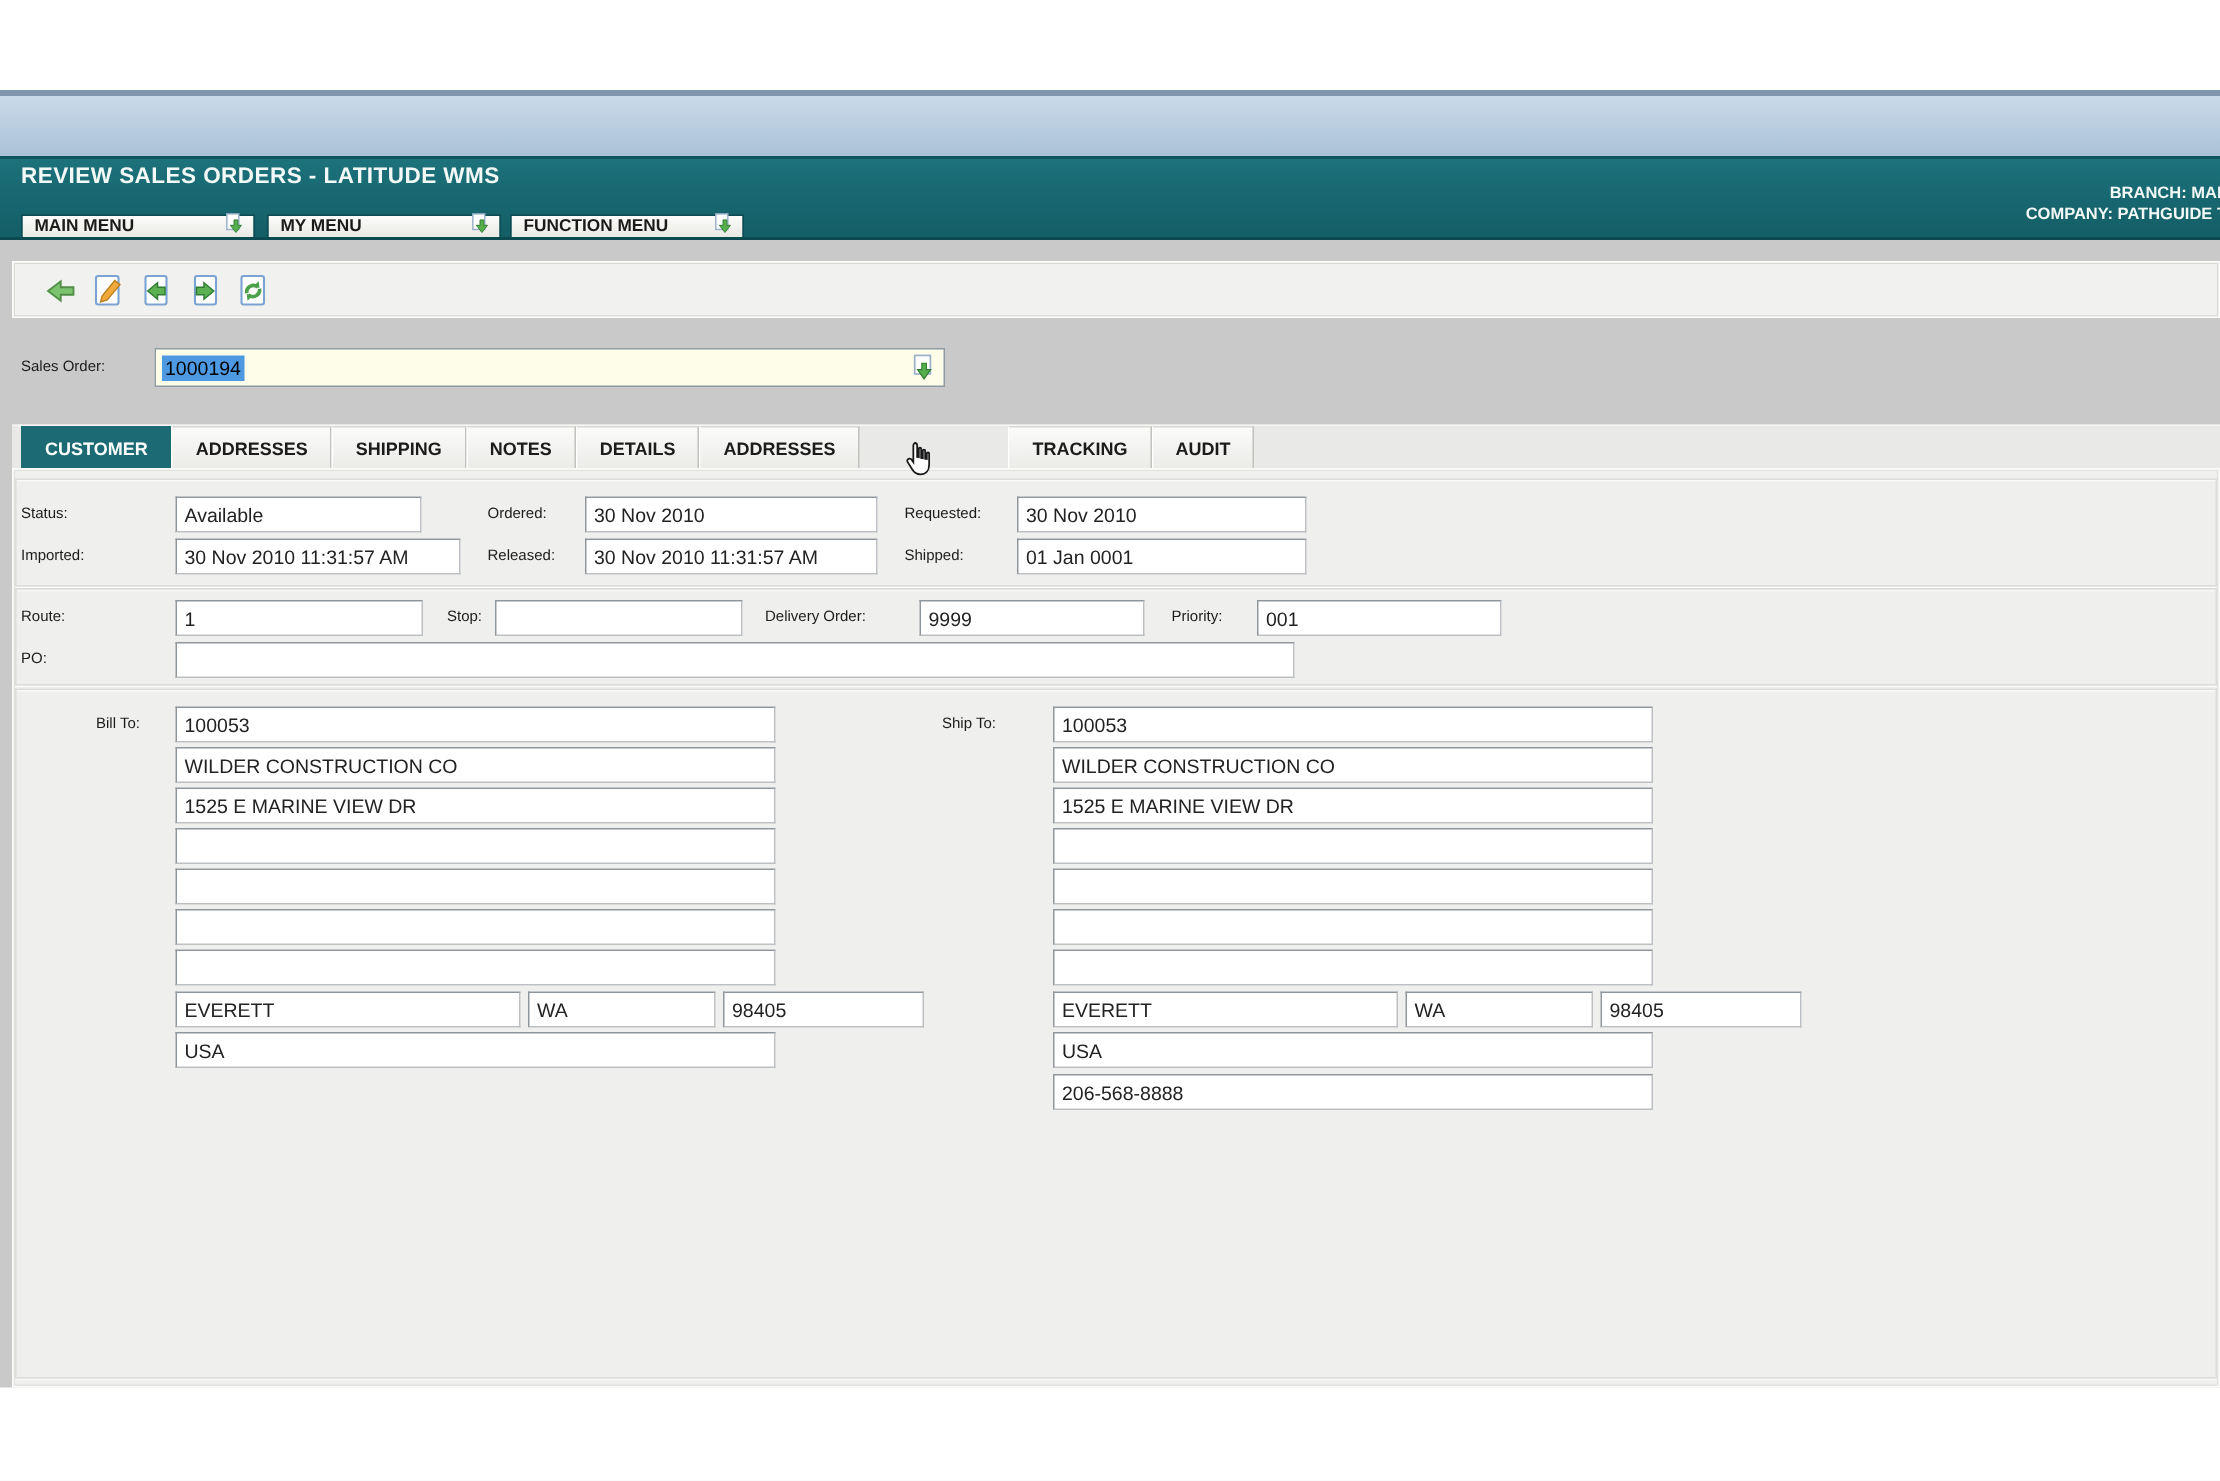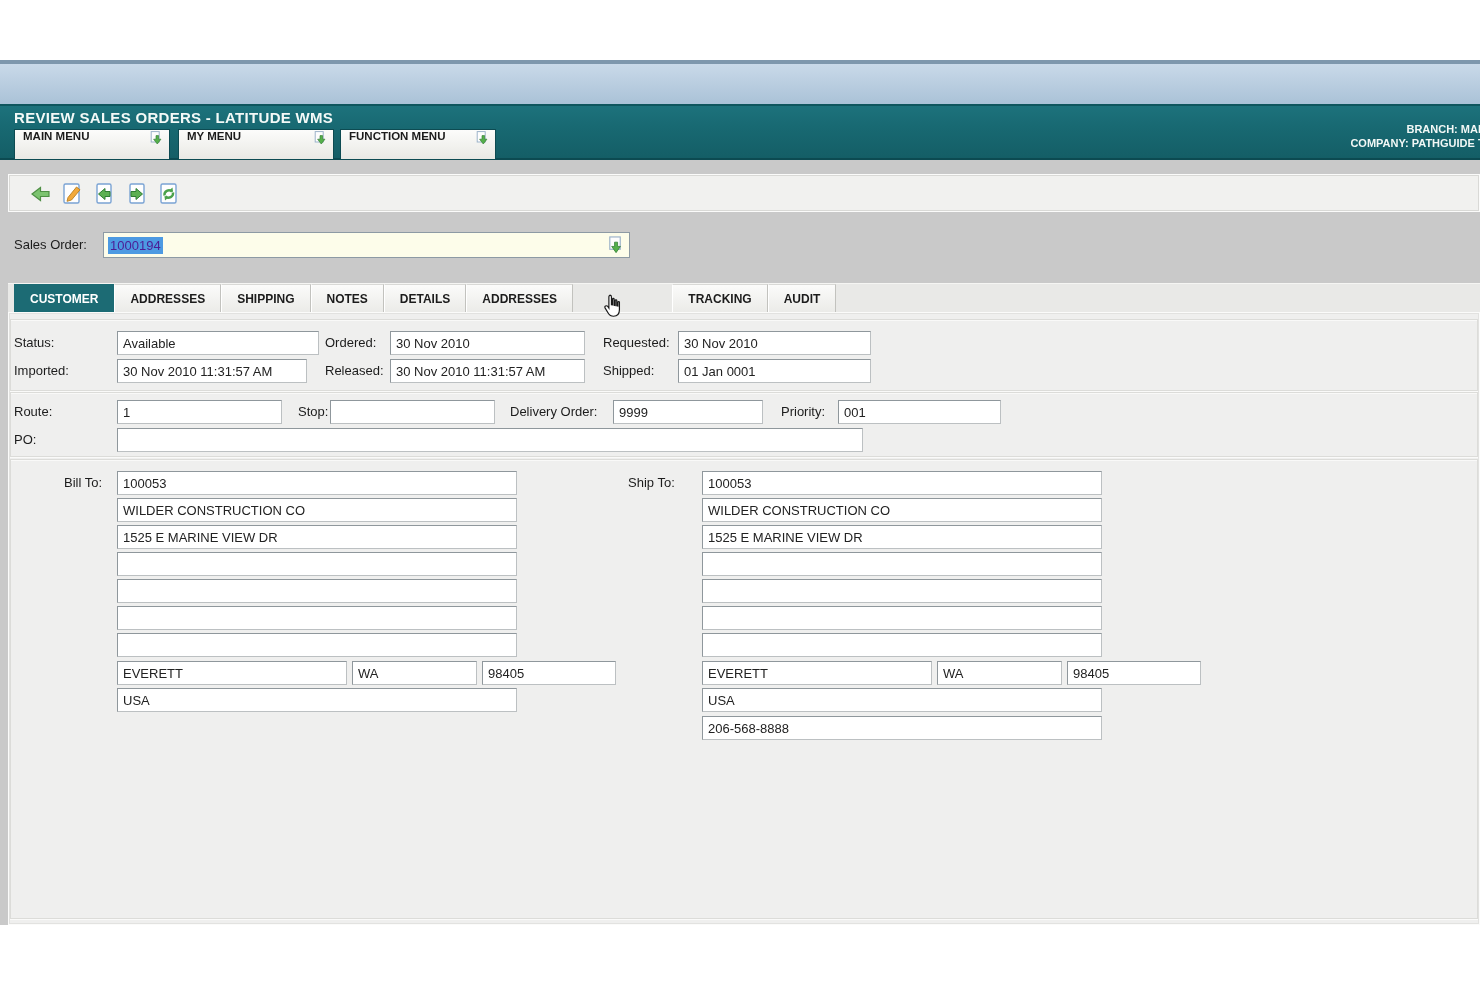--- a/index.html
+++ b/index.html
@@ -20,45 +20,45 @@
   .btab-stub { position:absolute; left:206px; top:68px; width:26px; height:32px;
                background:linear-gradient(180deg,#d7dde2,#a7aeb4); border:1px solid #8d99a4;
                border-radius:3px 3px 0 0; }
 
   
   .teal { position:absolute; left:0; top:104px; width:1480px; height:56px;
           background:linear-gradient(180deg,#1d727c 0,#186972 40%,#145e66 100%);
           border-top:2px solid #0f565e; border-bottom:2px solid #0c4a51; }
   .app-title { position:absolute; left:14px; top:3px; font-size:15px; font-weight:bold;
                color:#f3f9f7; letter-spacing:.3px; }
-  .menu-btn { position:absolute; top:23px; width:156px; height:31px;
+  .menu-btn { position:absolute; top:37px; width:156px; height:16px;
               background:linear-gradient(180deg,#fcfcfb,#e9e9e4);
-              border:1px solid #0d4b52; display:flex; align-items:flex-start;
+              border:1px solid #0d4b52; display:flex; align-items:center;
               padding:0 5px 0 8px; }
   .menu-btn .mlabel { flex:1; font-size:11.5px; font-weight:bold; color:#1b1b1b; }
   .hdr-right { position:absolute; left:1240px; top:16px; width:252px; text-align:right;
                color:#f2f8f6; font-size:11px; font-weight:bold; line-height:14px;
                white-space:nowrap; }
 
   
   .mainbg { position:absolute; left:0; top:160px; width:1480px; height:765px; background:#c9c9c9; }
 
   
   .toolbar { position:absolute; left:8px; top:174px; width:1472px; height:38px;
              background:#f1f1ef; border:1px solid #fbfbfa;
              box-shadow:inset 0 0 0 1px #d9d9d6; display:flex; align-items:center;
              gap:9px; padding-left:20px; }
   .tbi { width:23px; height:23px; display:inline-block; }
 
   
-  .lbl { position:absolute; font-size:13px; color:#1c1c1c; line-height:24px; white-space:nowrap; }
+  .lbl { position:absolute; font-size:10px; color:#1c1c1c; line-height:24px; white-space:nowrap; }
   .so-input { position:absolute; left:103px; top:232px; width:527px; height:26px;
               background:#fdfdea; border:1px solid #8d9aa4; display:flex; align-items:center;
               padding:0 4px; font-size:13px; }
-  .so-sel { background:#4d9ae2; color:#4c1d95; padding:1px 2px; }
+  .so-sel { background:#4d9ae2; color:#000000; padding:1px 2px; }
   .so-icon { position:absolute; left:606px; top:236px; width:19px; height:19px; }
 
   
   .tabstrip { position:absolute; left:8px; top:283px; width:1472px; height:29px;
               background:#e9e9e7; display:flex; padding-left:6px;
               border-top:1px solid #f5f5f3; }
   .tab { padding:0 15px; line-height:28px; font-size:12px; font-weight:bold; color:#1c1c1c;
          background:linear-gradient(180deg,#fbfbfa,#ebebe8);
          border-top:1px solid #d9d9d6; border-left:1px solid #ffffff;
          border-right:1px solid #c2c2be; white-space:nowrap; }
@@ -197,21 +197,21 @@
   <span class="cursor">
     <svg viewBox="0 0 24 28" width="22" height="26">
       <path d="M9.5 2.2 c1.1 0 1.9 .9 1.9 1.9 v8.4 l1.2 .2 V6.6 c0-1.1 1.7-1.1 1.7 0 v6.6 l1.2 .2 V8 c0-1.1 1.7-1.1 1.7 0 v5.8 l1.2 .2 V10 c0-1.1 1.7-1.1 1.7 0 v8.2 c0 4.2-2.3 7-6.4 7 -3 0-4.6-1.4-6.1-3.9 l-3.2-5.2 c-.7-1.1 .2-2.4 1.5-2.4 .6 0 1.2 .3 1.5 .8 l1.2 1.8 V4.1 c0-1 .8-1.9 1.9-1.9 z" fill="#ffffff" stroke="#1a1a1a" stroke-width="1.3"></path>
     </svg>
   </span>
 
   <div class="panel"></div>
 
   <div class="group" style="left:10px; top:319px; width:1468px; height:72px;"></div>
   <span class="lbl" style="left:14px;  top:331px;">Status:</span>
-  <input class="fld" style="left: 117px; top: 331px; width: 202px;" value="Available">
+  <input class="fld" style="left: 117px; top: 331px; width: 164px;" value="Available">
   <span class="lbl" style="left:325px; top:331px;">Ordered:</span>
   <input class="fld" style="left: 390px; top: 331px; width: 195px;" value="30 Nov 2010">
   <span class="lbl" style="left:603px; top:331px;">Requested:</span>
   <input class="fld" style="left: 678px; top: 331px; width: 193px;" value="30 Nov 2010">
 
   <span class="lbl" style="left:14px;  top:359px;">Imported:</span>
   <input class="fld" style="left: 117px; top: 359px; width: 190px;" value="30 Nov 2010 11:31:57 AM">
   <span class="lbl" style="left:325px; top:359px;">Released:</span>
   <input class="fld" style="left: 390px; top: 359px; width: 195px;" value="30 Nov 2010 11:31:57 AM">
   <span class="lbl" style="left:603px; top:359px;">Shipped:</span>

